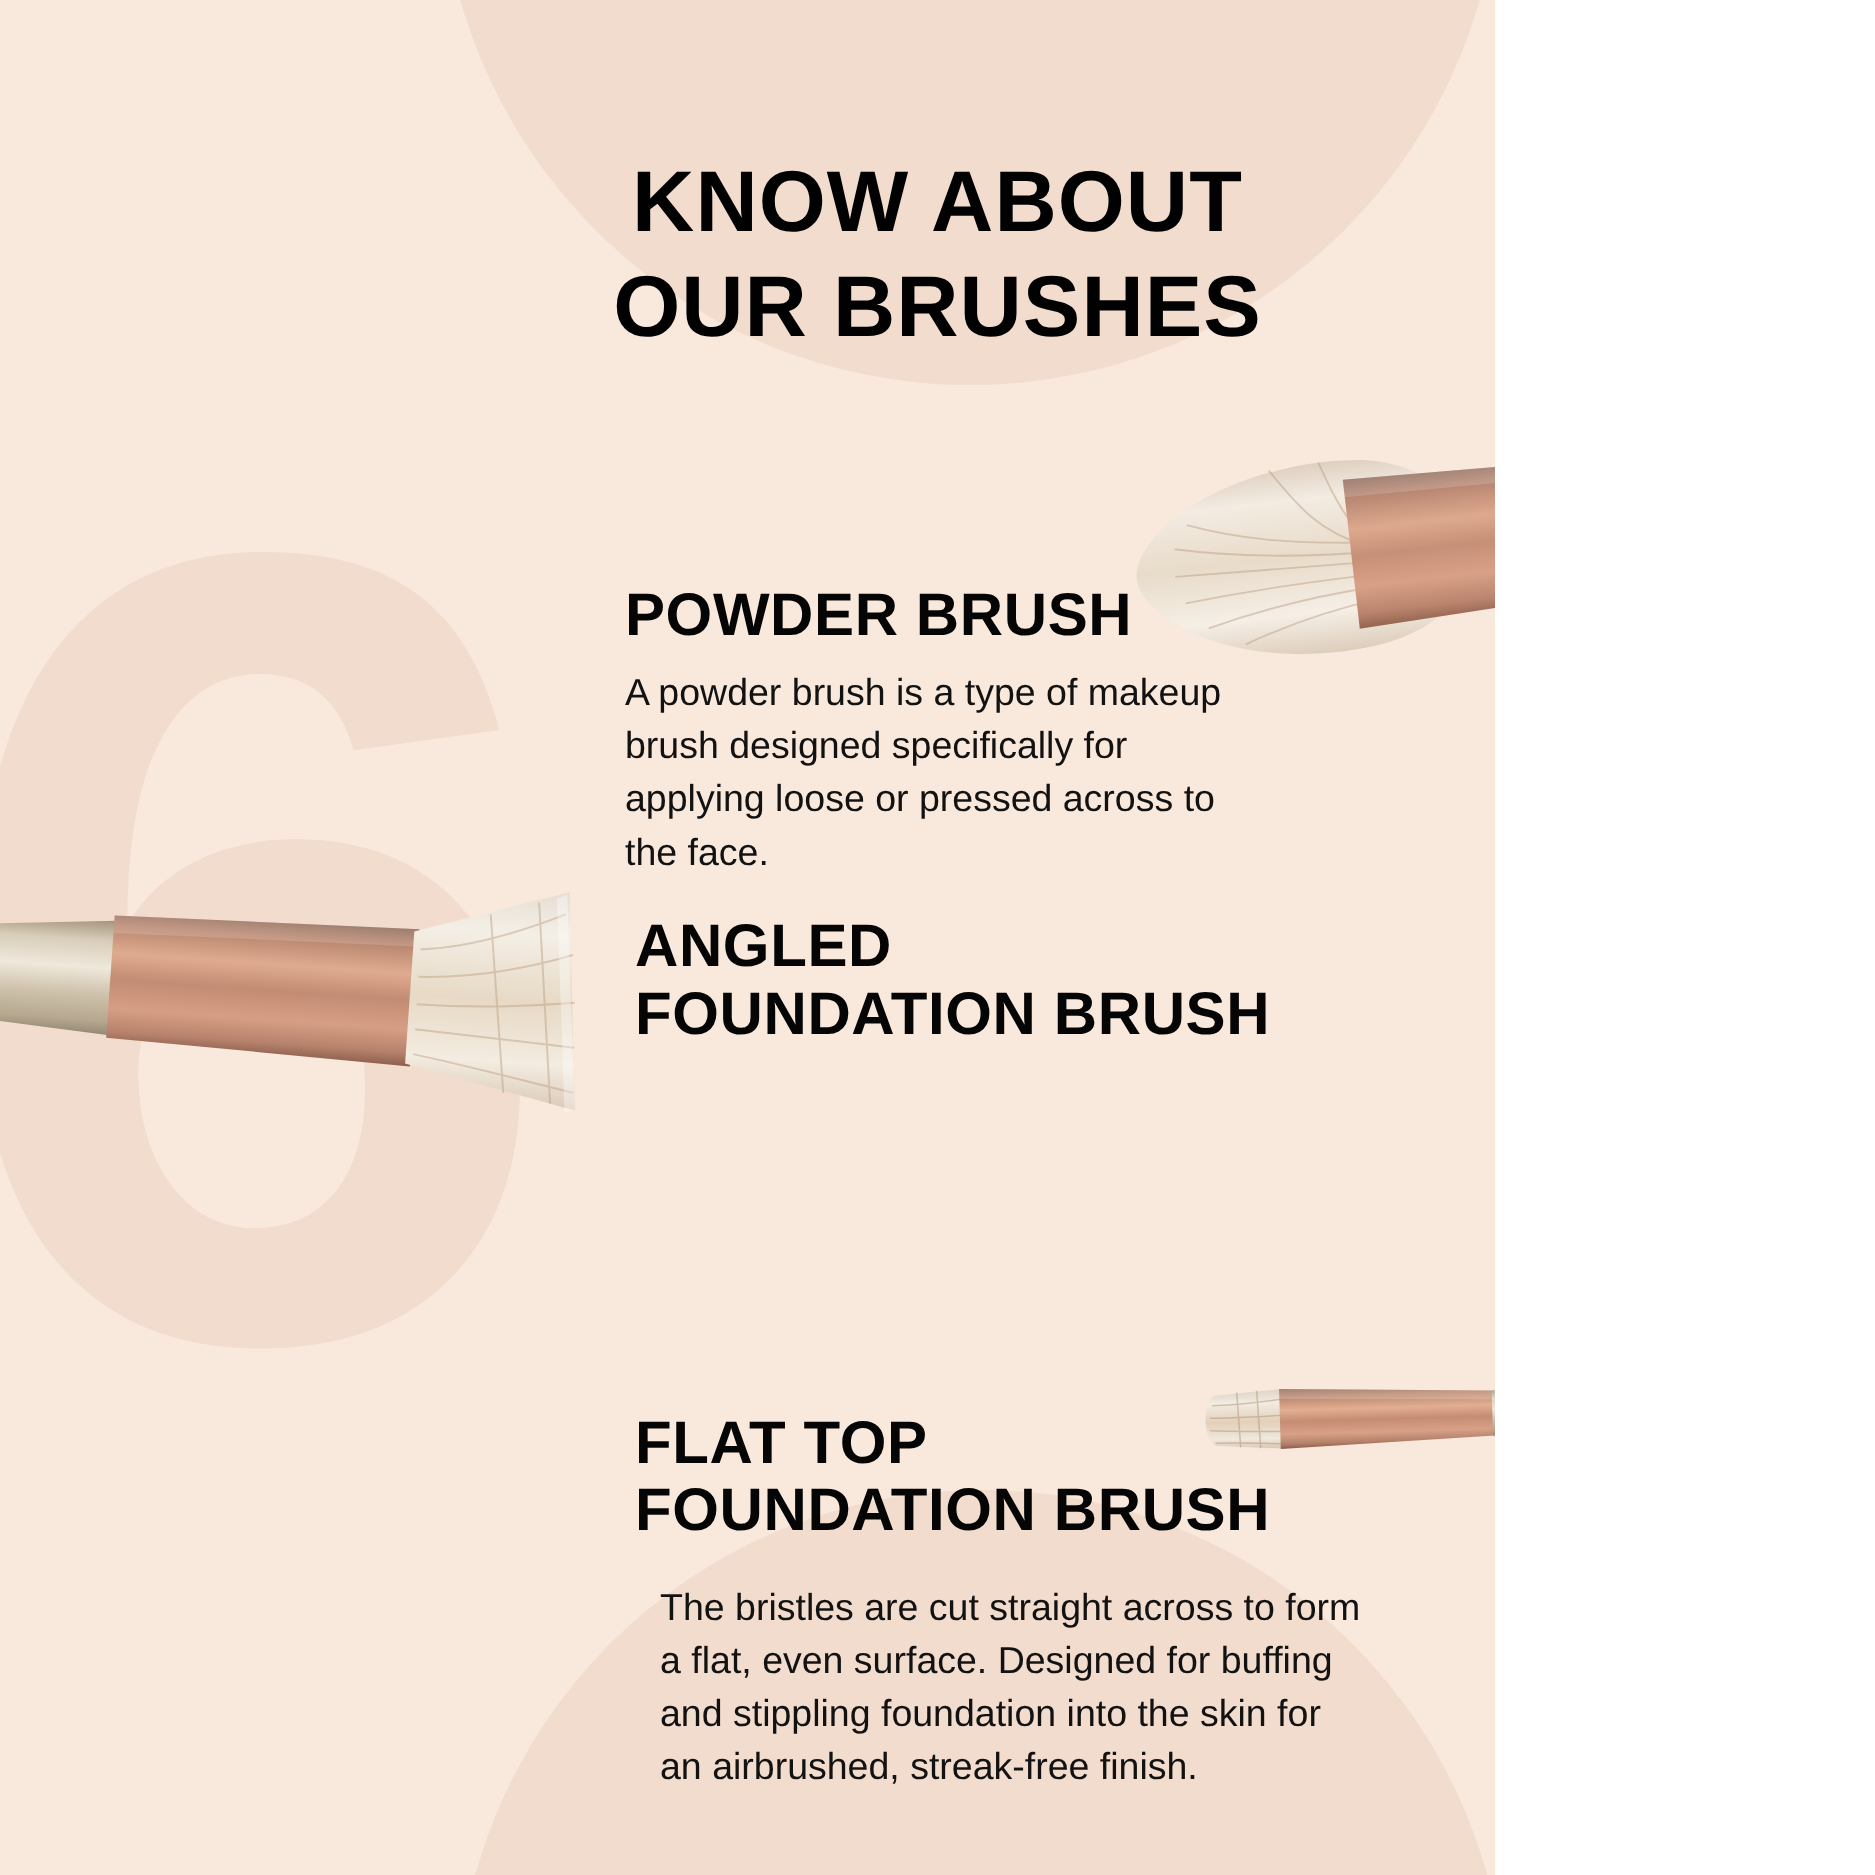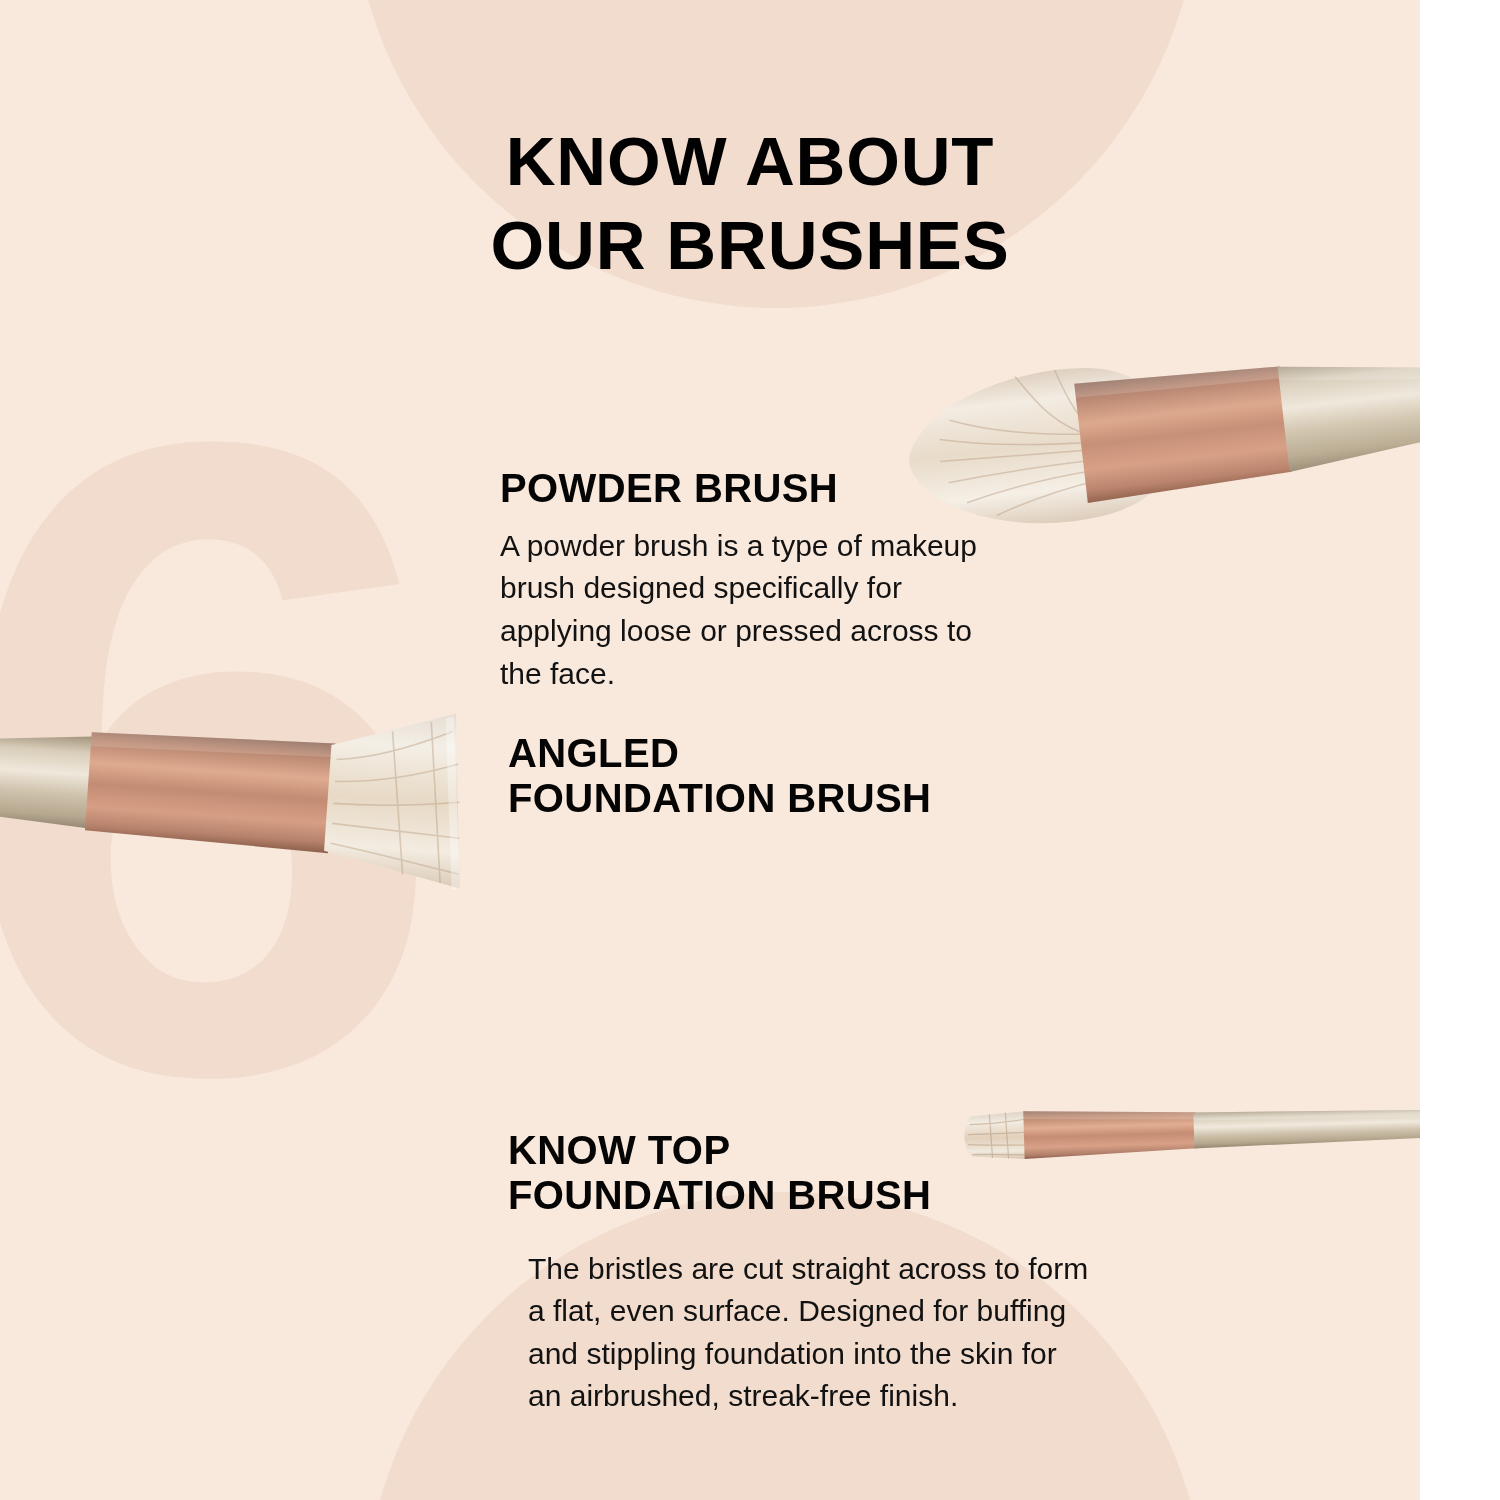--- a/index.html
+++ b/index.html
@@ -2,21 +2,21 @@
 <html><head>
 <meta charset="utf-8">
 <style>
   html, body {
     margin: 0;
     padding: 0;
     background: #ffffff;
   }
   #poster {
     position: relative;
-    width: 1420px;
+    width: 1196px;
     height: 1500px;
     overflow: hidden;
     background: #f9e8dc;
     font-family: "Liberation Sans", sans-serif;
   }
 
   
   .bg-circle {
     position: absolute;
     border-radius: 50%;
@@ -59,21 +59,21 @@
     font-size: 69px;
     font-weight: bold;
     letter-spacing: 0.012em;
     line-height: 1.22;
     color: #010101;
     white-space: pre-line;
   }
 
   .section { position: absolute; }
   .section-title {
-    font-size: 40px;
+    font-size: 48px;
     font-weight: bold;
     letter-spacing: 0.01em;
     line-height: 1.12;
     color: #050505;
     white-space: pre-line;
     margin: 0;
   }
   .section-body {
     font-size: 30px;
     font-weight: normal;
@@ -292,21 +292,21 @@
 applying loose or pressed across to
 the face.</p>
   </div>
 
   <div id="section-angled" class="section">
     <h2 class="section-title">ANGLED
 FOUNDATION BRUSH</h2>
   </div>
 
   <div id="section-flattop" class="section">
-    <h2 class="section-title">KNOW TOP
+    <h2 class="section-title">FLAT TOP
 FOUNDATION BRUSH</h2>
     <p class="section-body">The bristles are cut straight across to form
 a flat, even surface. Designed for buffing
 and stippling foundation into the skin for
 an airbrushed, streak-free finish.</p>
   </div>
 
 </div>
 
 </body></html>

